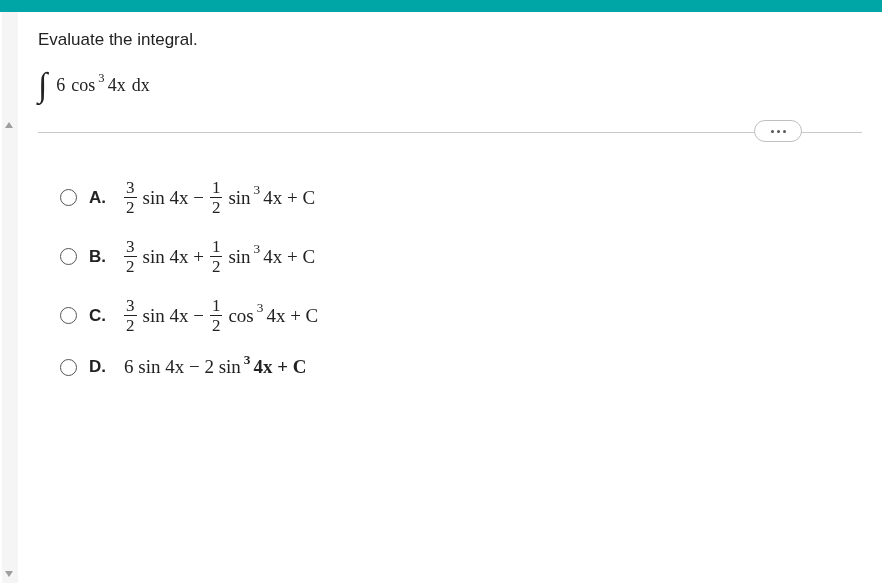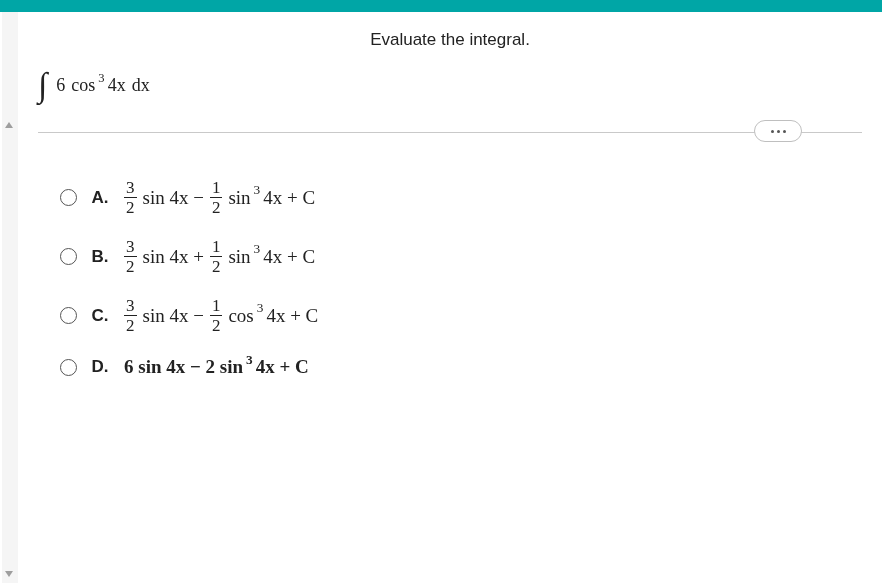--- a/index.html
+++ b/index.html
@@ -49,21 +49,20 @@
     justify-content: center;
     color: #9e9e9e;
     font-size: 10px;
     cursor: pointer;
   }
   .content {
     position: absolute;
     left: 38px;
     top: 30px;
     right: 20px;
-    text-align: center;
   }
   .prompt {
     font-size: 17px;
     color: #222;
     margin-bottom: 18px;
   }
   .integral-row {
     display: flex;
     align-items: center;
     font-size: 18px;
@@ -265,21 +264,21 @@
         <span class="seg">cos</span>
           <span class="sup">3</span>
           <span class="seg">4x + C</span>
       </span>
     </div>
 
     <div class="choice">
       <div class="radio"></div>
       <span class="letter">D.</span>
       <span class="math">
-        <span class="seg" style="font-weight:bold">6 sin&nbsp;4x − 2 sin</span>
+        <span class="seg" style="font-weight:normal">6 sin&nbsp;4x − 2 sin</span>
           <span class="sup" style="font-weight:bold">3</span>
           <span class="seg" style="font-weight:bold">4x + C</span>
       </span>
     </div>
 
   </div>
 
 </div>
 
 </body></html>

